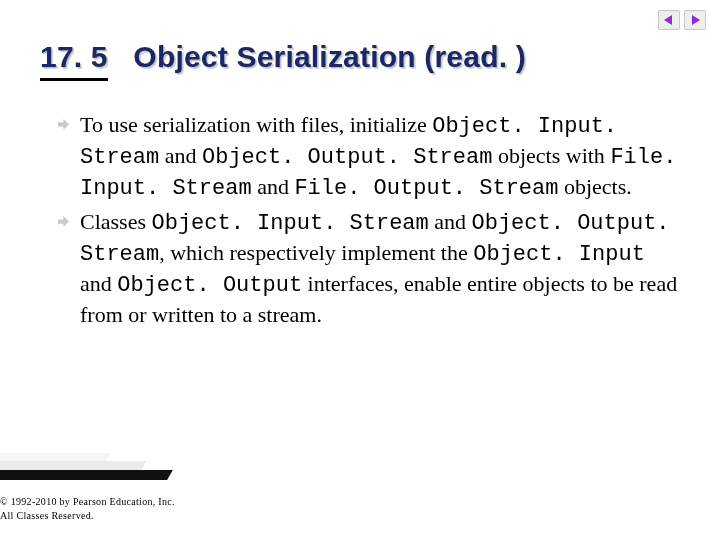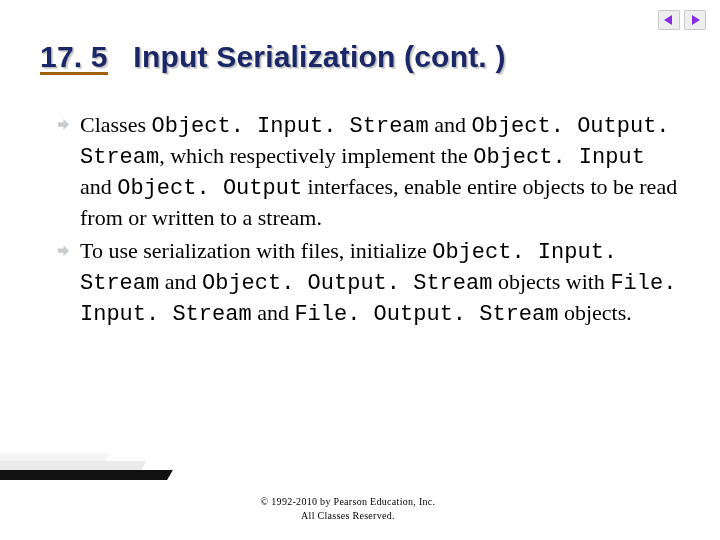--- a/index.html
+++ b/index.html
@@ -43,22 +43,22 @@
     left: 40px;
     font-family: Arial, Helvetica, sans-serif;
     font-weight: 700;
     font-size: 30px;
     color: #1b2767;
     text-shadow: 1px 1px 0 #c0c0c0, 2px 2px 0 #d8d8d8;
     letter-spacing: 0.2px;
   }
   .title .sec-num {
     display: inline-block;
-    border-bottom: 3px solid #a16207;
-    padding-bottom: 0px;
+    border-bottom: 3px solid #000000;
+    padding-bottom: 6px;
     line-height: 1;
   }
   .body {
     position: absolute;
     top: 110px;
     left: 58px;
     right: 40px;
     font-size: 22px;
     line-height: 1.32;
   }
@@ -115,21 +115,21 @@
     left: -2px; bottom: 19px;
     width: 110px; height: 8px;
     background: rgba(0,0,0,0.04);
     transform: skewX(-30deg);
   }
   .copyright {
     position: absolute;
     bottom: 18px;
     left: 0;
     right: 24px;
-    text-align: center;
+    text-align: left;
     font-family: "Comic Sans MS", "Segoe Script", cursive;
     font-size: 10px;
     line-height: 1.35;
     color: #000;
     letter-spacing: 0.3px;
   }
 </style>
 </head>
 <body>
 
@@ -143,27 +143,27 @@
     </div>
     <div class="nav-btn">
       <svg width="12" height="12" viewBox="0 0 12 12">
         <polygon points="3,1 3,11 11,6" fill="#8a2be2"></polygon>
       </svg>
     </div>
   </div>
 
   <div class="title">
     <span class="sec-num">17. 5</span>
-    <span>&nbsp;&nbsp;</span><span>Input Serialization (cont. )</span>
+    <span>&nbsp;&nbsp;</span><span>Object Serialization (read. )</span>
   </div>
 
   <div class="body">
     <ul class="bullets" id="bullets">
+        <li><span>To use serialization with files, initialize </span><span class="code">Object. Input. Stream</span><span> and </span><span class="code">Object. Output. Stream</span><span> objects with </span><span class="code">File. Input. Stream</span><span> and </span><span class="code">File. Output. Stream</span><span> objects.</span></li>
         <li><span>Classes </span><span class="code">Object. Input. Stream</span><span> and </span><span class="code">Object. Output. Stream</span><span>, which respectively implement the </span><span class="code">Object. Input</span><span> and </span><span class="code">Object. Output</span><span> interfaces, enable entire objects to be read from or written to a stream.</span></li>
-        <li><span>To use serialization with files, initialize </span><span class="code">Object. Input. Stream</span><span> and </span><span class="code">Object. Output. Stream</span><span> objects with </span><span class="code">File. Input. Stream</span><span> and </span><span class="code">File. Output. Stream</span><span> objects.</span></li>
       </ul>
   </div>
 
   <div class="footer-accent">
     <div class="bar3"></div>
     <div class="bar2"></div>
     <div class="bar1"></div>
   </div>
 
   <div class="copyright">

